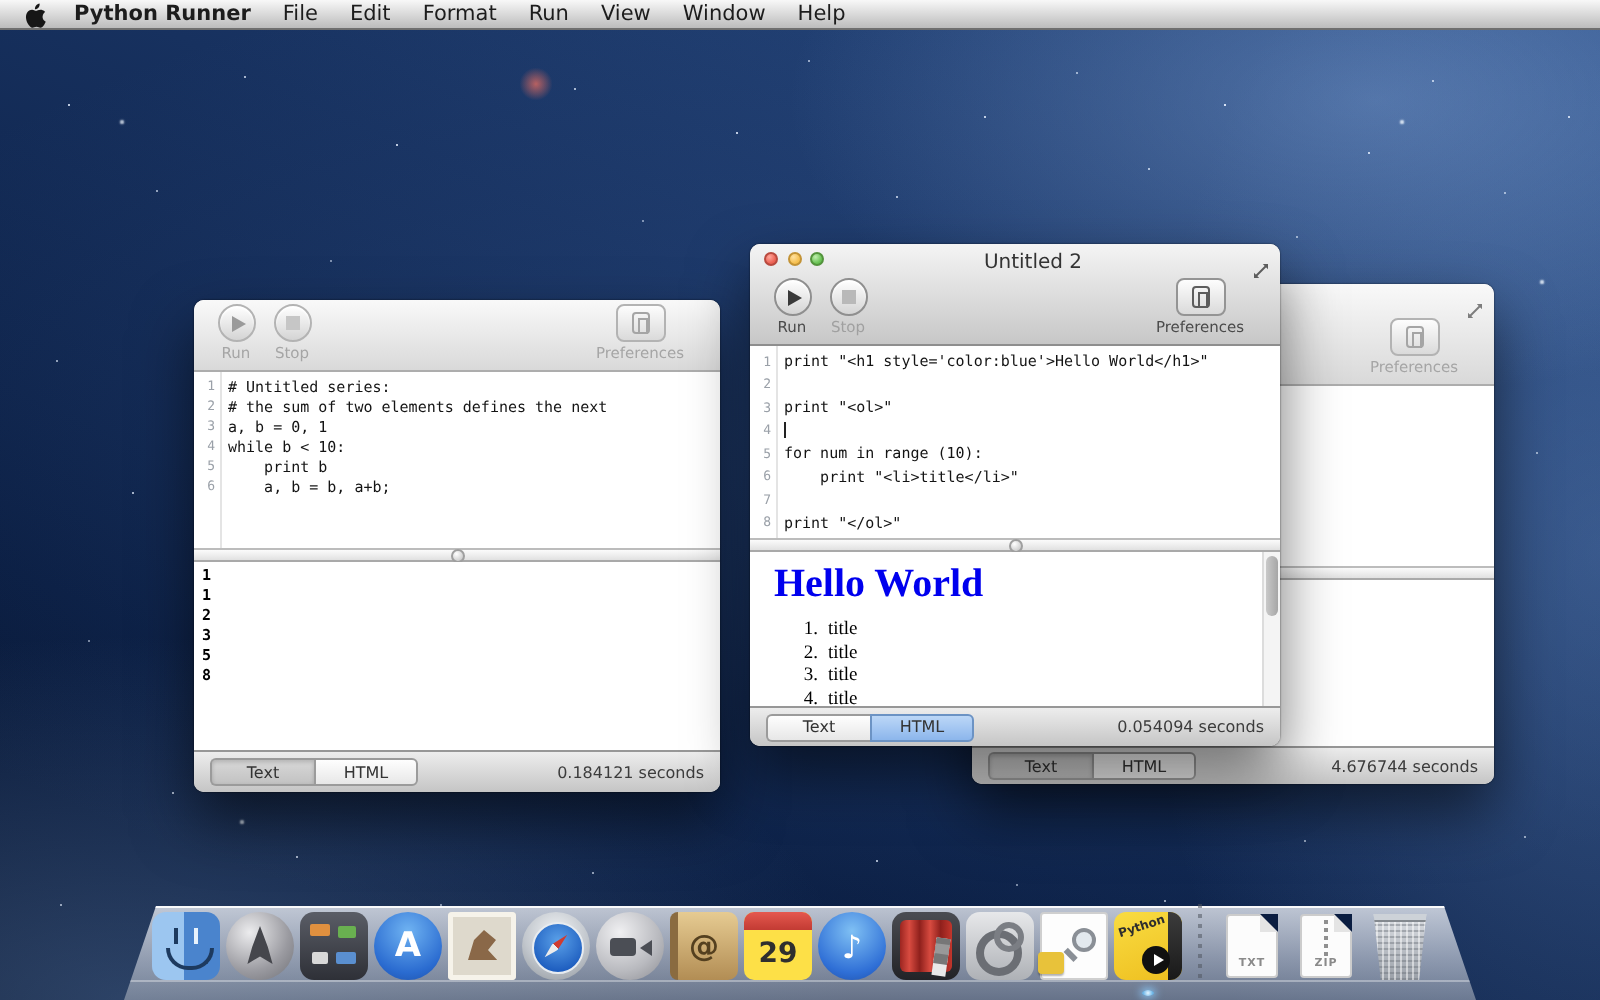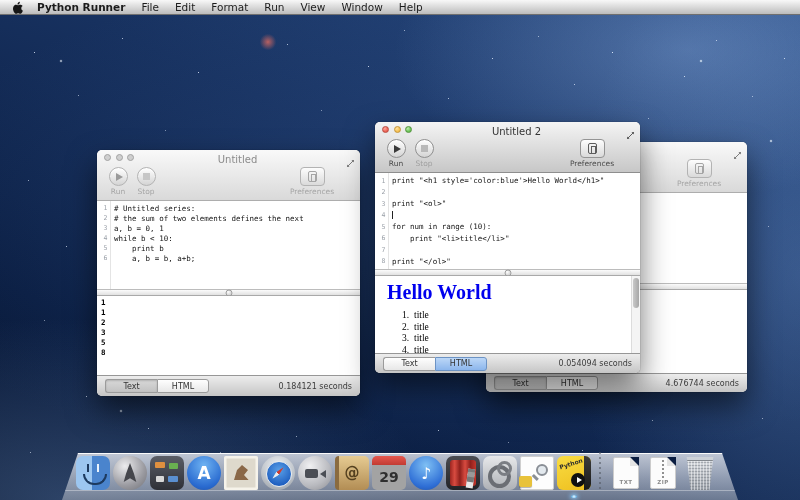--- a/index.html
+++ b/index.html
@@ -74,21 +74,21 @@
   .light { width:7px; height:7px; border-radius:50%; background:#cfcfcf; border:1px solid #a2a2a2; }
   .active .light.red    { background:radial-gradient(circle at 35% 30%,#ffa79c,#ec6254 65%); border-color:#b84a3f; }
   .active .light.yellow { background:radial-gradient(circle at 35% 30%,#ffe1a0,#f5bf4f 65%); border-color:#c39336; }
   .active .light.green  { background:radial-gradient(circle at 35% 30%,#c0eeae,#68c254 65%); border-color:#53933c; }
   .fs-arrow { position:absolute; right:5px; top:2.5px; }
 
   .toolbar { height:35px; position:relative; }
   .tool { position:absolute; top:2px; display:flex; flex-direction:column; align-items:center; width:30px; }
   .tool.run  { left:6px; }
   .tool.stop { left:34px; }
-  .tool.pref { right:20px; width:56px; }
+  .tool.pref { right:12px; width:56px; }
   .round-btn { width:19px; height:19px; border-radius:50%; border:1px solid #8f8f8f;
     background:linear-gradient(#ffffff,#d4d4d4); display:flex; align-items:center; justify-content:center;
     box-shadow:inset 0 1px 1px rgba(255,255,255,.9); }
   .inactive .round-btn { border-color:#b3b3b3; }
   .play-glyph { width:0; height:0; border-left:7px solid #3a3a3a; border-top:4.5px solid transparent;
     border-bottom:4.5px solid transparent; margin-left:2px; }
   .inactive .play-glyph { border-left-color:#9a9a9a; }
   .stop-glyph { width:7px; height:7px; background:#b9b9b9; }
   .inactive .stop-glyph { background:#c6c6c6; }
   .tool-label { font-size:7.5px; color:#4a4a4a; margin-top:1px; }
@@ -182,21 +182,21 @@
     clip-path:polygon(0 50%, 45% 0, 100% 50%, 45% 100%); transform:rotate(-45deg); }
   .ic-facetime { border-radius:50%; background:radial-gradient(circle at 35% 30%,#f0f0f2,#b9babf 60%,#8b8c92); }
   .ic-facetime::before { content:''; position:absolute; left:7px; top:13px; width:13px; height:9px; border-radius:2px; background:#4b4e55; }
   .ic-facetime::after { content:''; position:absolute; right:6px; top:13.5px; width:0; height:0;
     border-right:6px solid #4b4e55; border-top:4px solid transparent; border-bottom:4px solid transparent; }
   .ic-contacts { border-radius:5px; background:linear-gradient(#e6cb92,#b28d54); }
   .ic-contacts::before { content:''; position:absolute; left:0; top:0; bottom:0; width:4px;
     background:#8a6b40; border-radius:5px 0 0 5px; }
   .ic-contacts::after { content:'@'; position:absolute; inset:0; display:flex; align-items:center; justify-content:center;
     color:#54401f; font-size:15px; font-weight:bold; }
-  .ic-ical { border-radius:5px; background:#a3a3a3; overflow:hidden; }
+  .ic-ical { border-radius:5px; background:#fde047; overflow:hidden; }
   .ic-ical::before { content:''; position:absolute; left:0; top:0; right:0; height:9px;
     background:linear-gradient(#e5584f,#c23b33); }
   .ic-ical .cal-day { position:absolute; left:0; right:0; top:10px; text-align:center;
     font-size:14px; font-weight:bold; color:#2f2f2f; line-height:22px; }
   .ic-itunes { border-radius:50%; background:radial-gradient(circle at 50% 28%,#7fc0f4,#2f6fd6 70%,#1e4fa8); }
   .ic-itunes::after { content:'\266A'; position:absolute; inset:0; display:flex; align-items:center; justify-content:center;
     color:#fff; font-size:16px; }
   .ic-photobooth { background:linear-gradient(#4a4c52,#222327); }
   .ic-photobooth::before { content:''; position:absolute; inset:4px;
     background:linear-gradient(90deg,#9c2520,#d84b40 18%,#8f201c 38%,#d84b40 58%,#8f201c 78%,#c2362c); border-radius:3px; }
@@ -303,34 +303,20 @@
       <div class="seg-ctl">
         <span class="seg sel-gray">Text</span>
         <span class="seg">HTML</span>
       </div>
       <span class="time-label">4.676744 seconds</span>
     </div>
   </div>
 
   <div class="window inactive" id="w1">
     <div class="win-header">
-      <div class="titlebar">
-        <div class="lights">
-          <span class="light red"></span>
-          <span class="light yellow"></span>
-          <span class="light green"></span>
-        </div>
-        <span class="wtitle">Untitled</span>
-        <span class="fs-arrow">
-          <svg width="9" height="9" viewBox="0 0 9 9">
-              <line x1="2" y1="7" x2="7" y2="2" stroke="#7d7d7d" stroke-width="1"></line>
-              <path d="M1 8 L3.6 8 L1 5.4 Z M8 1 L5.4 1 L8 3.6 Z" fill="#7d7d7d"></path>
-            </svg>
-        </span>
-      </div>
       <div class="toolbar">
         <div class="tool run">
           <div class="round-btn">
               <span class="play-glyph"></span>
             </div>
           <span class="tool-label">Run</span>
         </div>
         <div class="tool stop">
           <div class="round-btn">
               <span class="stop-glyph"></span>

